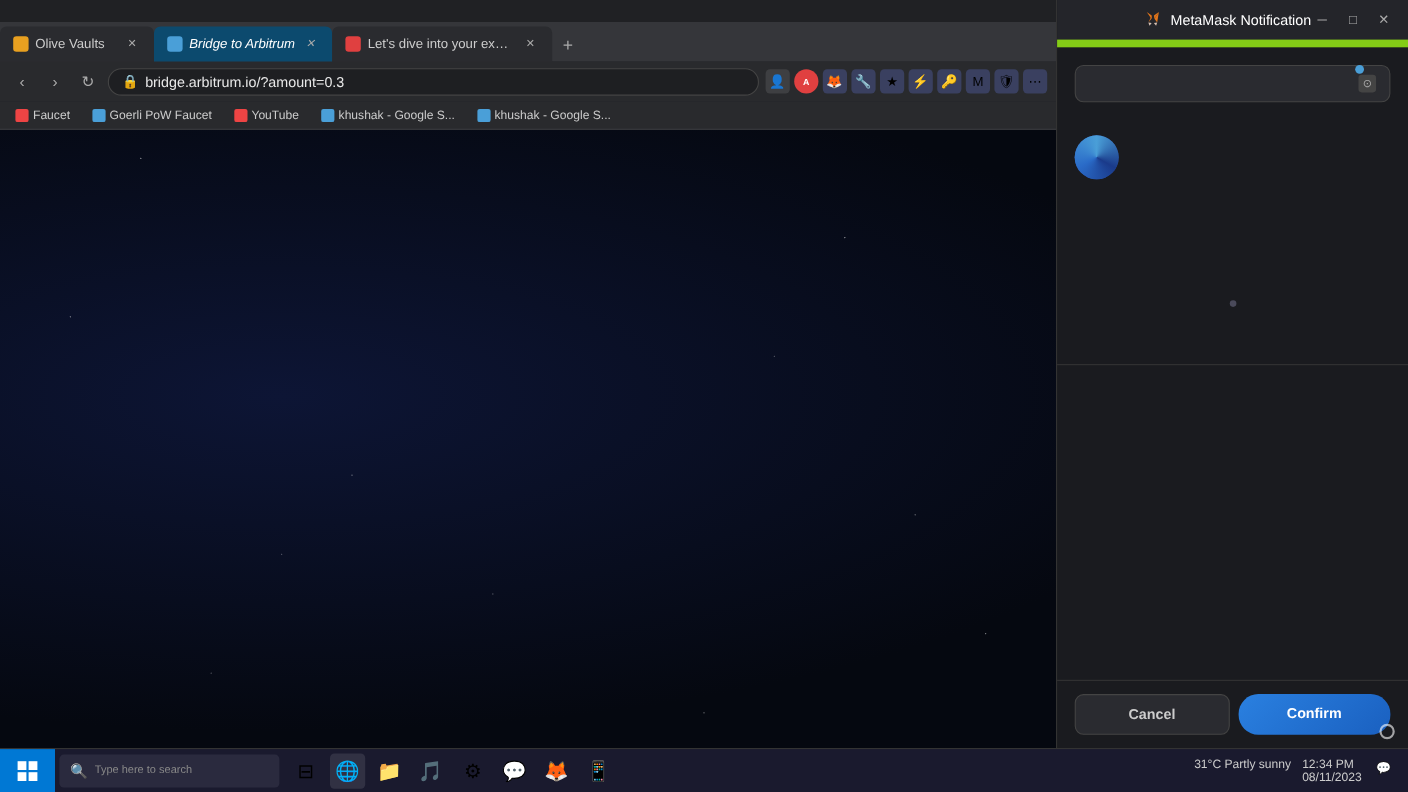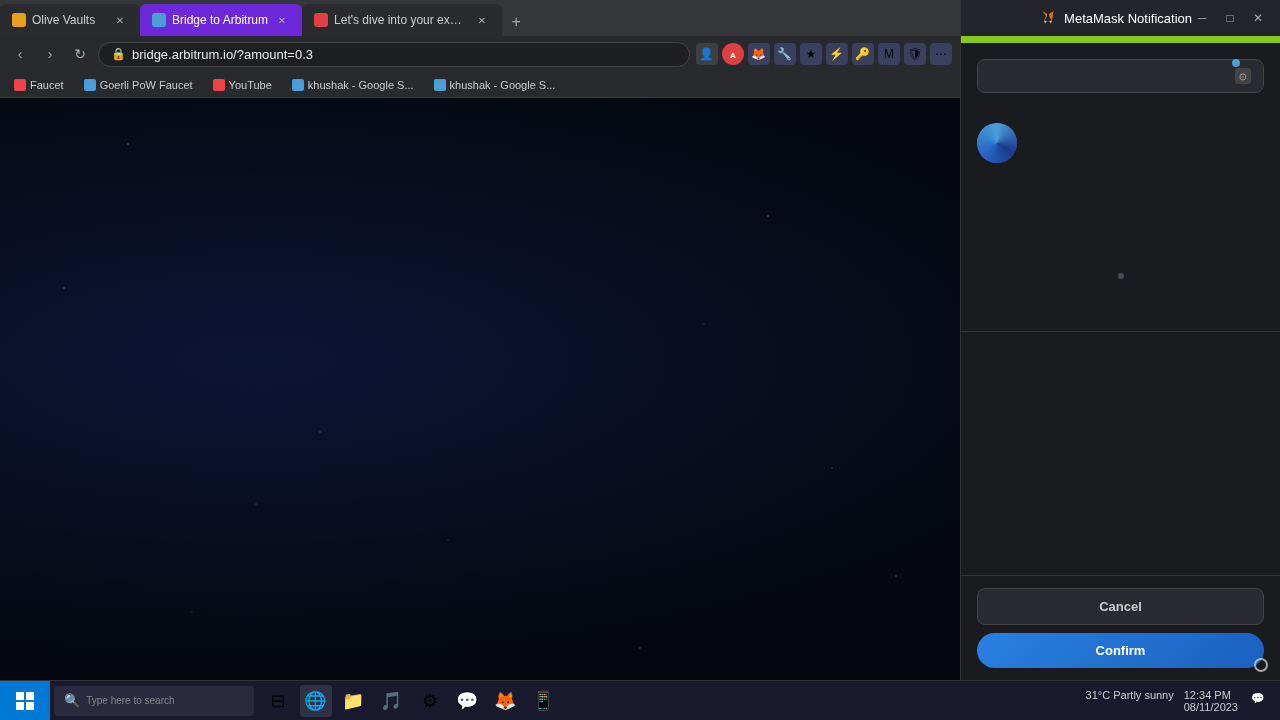--- a/index.html
+++ b/index.html
@@ -107,39 +107,41 @@
       z-index: 50;
     }
 
     
     .tab-bar {
       display: flex;
       align-items: flex-end;
       height: 36px;
       background: #35363a;
       padding-top: 16px;
+      margin-top: 20px;
     }
     .tab {
       display: flex;
       align-items: center;
       gap: 6px;
       padding: 0 12px;
       height: 32px;
       font-size: 12px;
       color: #ccc;
       background: #2a2b2f;
       border-radius: 6px 6px 0 0;
       max-width: 200px;
       min-width: 140px;
       cursor: pointer;
       position: relative;
     }
     .tab.active {
-      background: #6d28d9;
+      background: #0c4a6e;
       color: #fff;
+      font-style: italic;
     }
     .tab-favicon {
       width: 14px;
       height: 14px;
       border-radius: 2px;
       flex-shrink: 0;
     }
     .tab-title {
       flex: 1;
       white-space: nowrap;
@@ -347,21 +349,20 @@
       position: absolute;
       top: 230px;
       left: 50%;
       transform: translateX(-50%);
     }
     .mm-footer {
       padding: 12px 16px;
       display: flex;
       gap: 8px;
       border-top: 1px solid #333;
-      flex-direction: column;
     }
     .mm-btn {
       flex: 1;
       padding: 10px;
       border-radius: 8px;
       text-align: center;
       font-size: 13px;
       font-weight: 600;
       cursor: pointer;
     }

